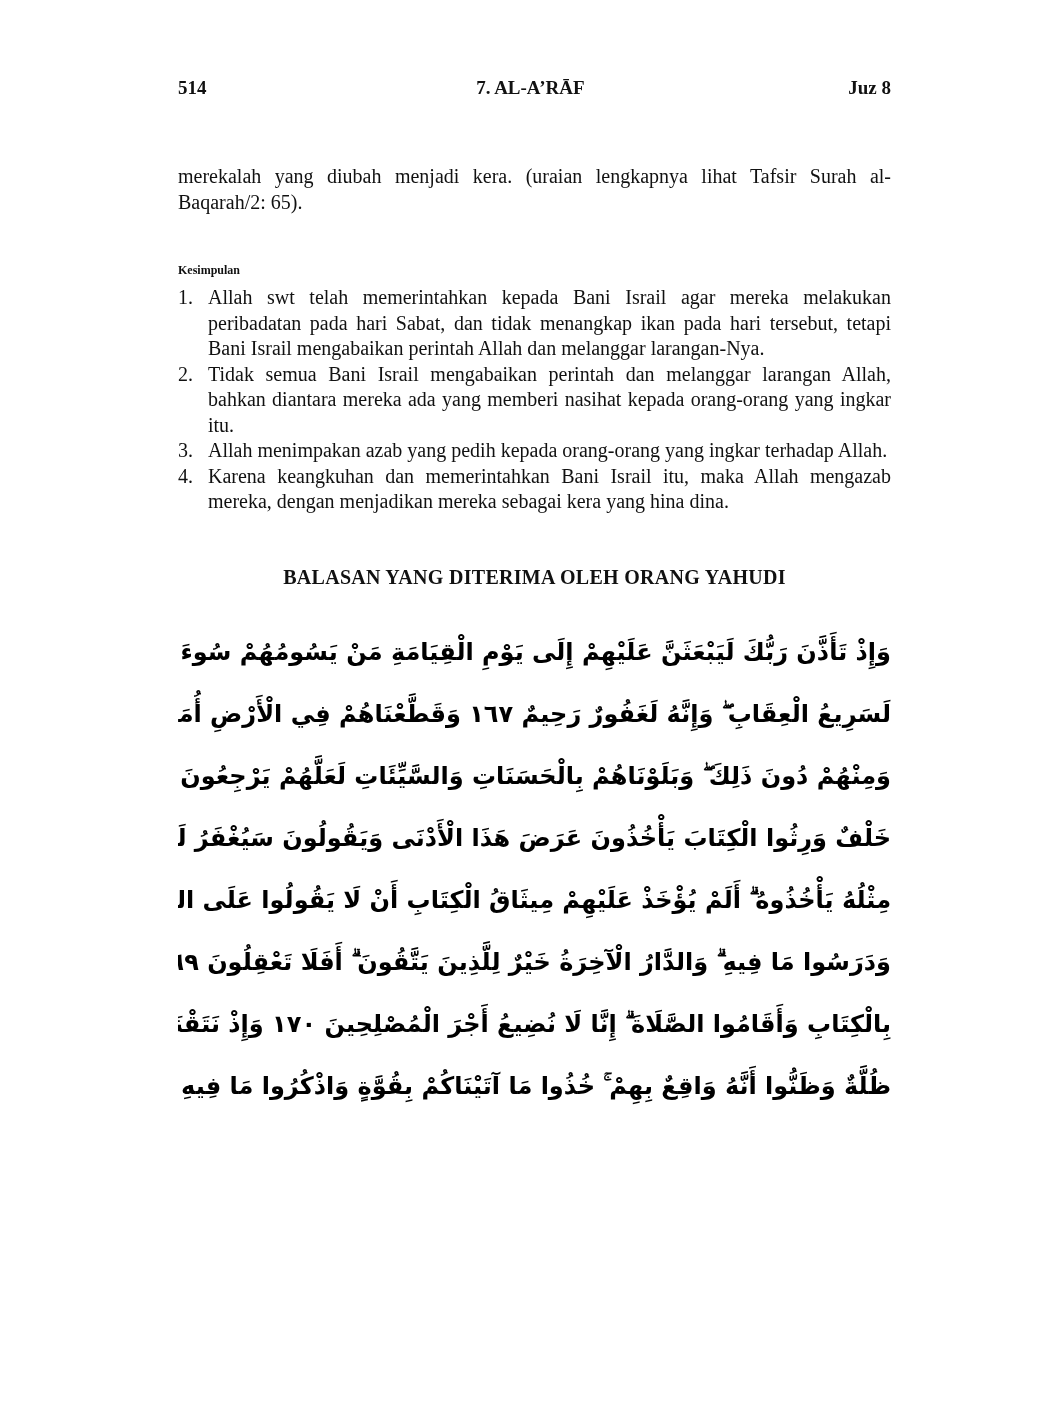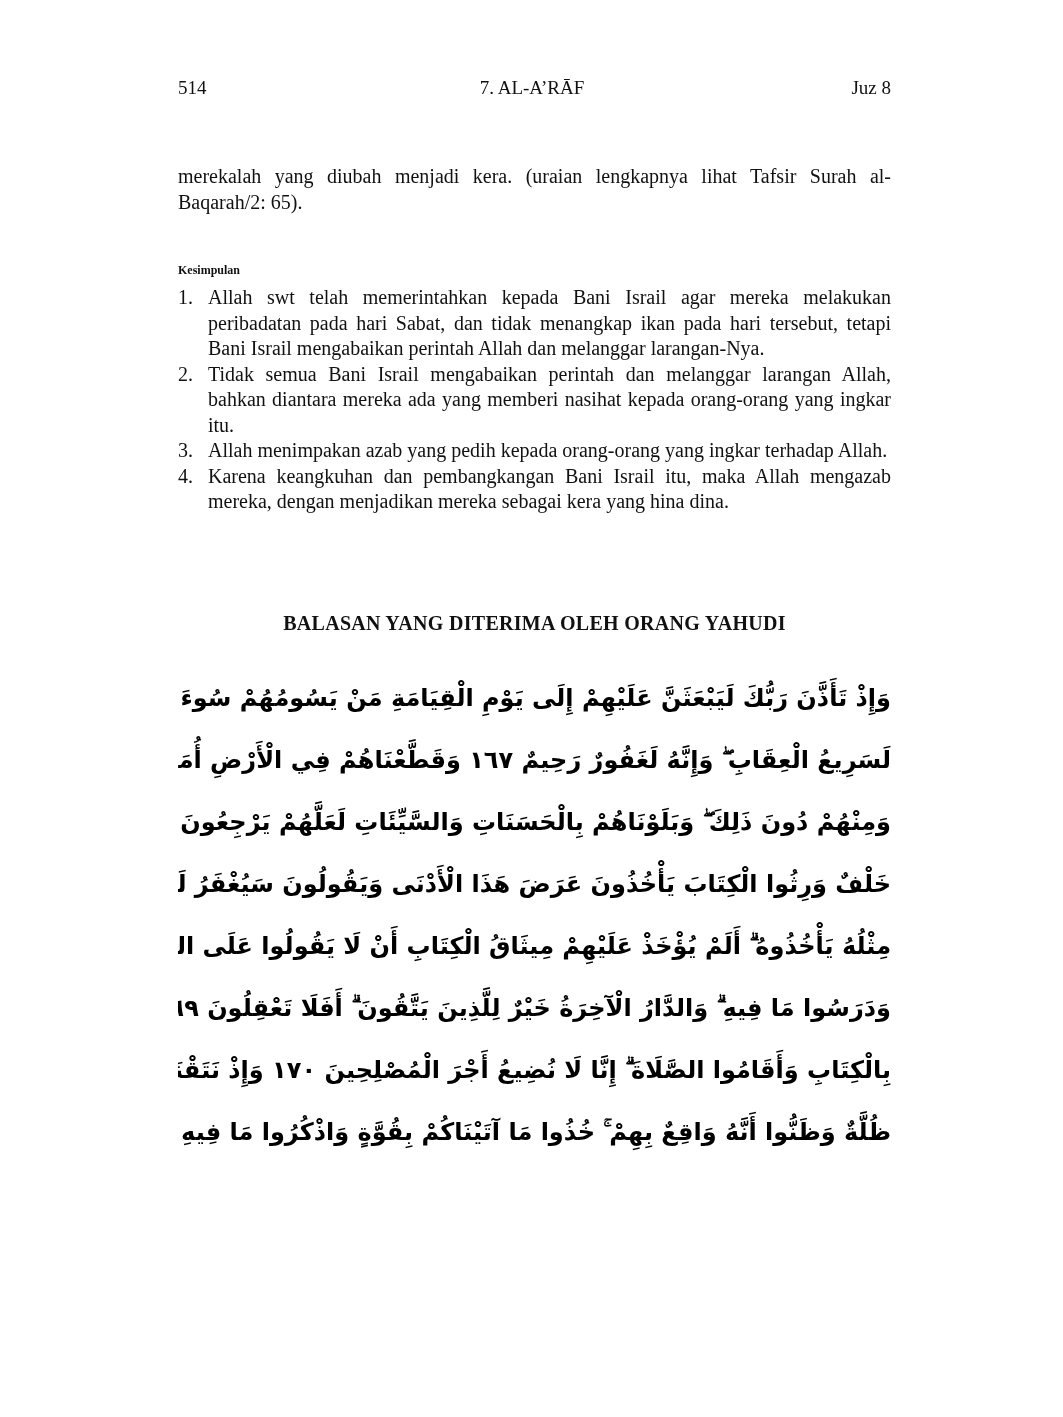--- a/index.html
+++ b/index.html
@@ -14,20 +14,21 @@
   }
   .page {
     padding: 77px 172px 0 178px;
   }
   .header {
     display: flex;
     justify-content: space-between;
     align-items: baseline;
     font-size: 19px;
     margin-bottom: 64px;
+    font-weight: bold;
   }
   .header .center { flex: 1; text-align: center; margin-left: 6px; }
   .body-par {
     font-size: 20px;
     line-height: 26px;
     text-align: justify;
     margin-top: 7px;
   }
   .kesimpulan { margin-top: 42px; }
   .kesimpulan-heading {
@@ -43,21 +44,21 @@
   }
   .kitem .num {
     width: 30px;
     flex: 0 0 30px;
   }
   .kitem .txt {
     flex: 1;
     text-align: justify;
   }
   .section-title {
-    margin-top: 94px;
+    margin-top: 48px;
     text-align: center;
     font-weight: bold;
     font-size: 20px;
     line-height: 28px;
     letter-spacing: 0.3px;
   }
   .arabic {
     margin-top: 30px;
     direction: rtl;
     font-family: "DejaVu Sans", sans-serif;
@@ -97,21 +98,21 @@
       <div class="kitem">
         <span class="num">2.</span>
         <span class="txt">Tidak semua Bani Israil mengabaikan perintah dan melanggar larangan Allah, bahkan diantara mereka ada yang memberi nasihat kepada orang-orang yang ingkar itu.</span>
       </div>
       <div class="kitem">
         <span class="num">3.</span>
         <span class="txt">Allah menimpakan azab yang pedih kepada orang-orang yang ingkar terhadap Allah.</span>
       </div>
       <div class="kitem">
         <span class="num">4.</span>
-        <span class="txt">Karena keangkuhan dan pembangkangan Bani Israil itu, maka Allah mengazab mereka, dengan menjadikan mereka sebagai kera yang hina dina.</span>
+        <span class="txt">Karena keangkuhan dan memerintahkan Bani Israil itu, maka Allah mengazab mereka, dengan menjadikan mereka sebagai kera yang hina dina.</span>
       </div>
     </div>
   </div>
 
   <div class="section-title">
     <div>BALASAN YANG DITERIMA OLEH ORANG YAHUDI</div>
   </div>
 
   <div class="arabic" dir="rtl">
     <div class="aline">وَإِذْ تَأَذَّنَ رَبُّكَ لَيَبْعَثَنَّ عَلَيْهِمْ إِلَى يَوْمِ الْقِيَامَةِ مَنْ يَسُومُهُمْ سُوءَ الْعَذَابِ ۗ إِنَّ رَبَّكَ</div>

